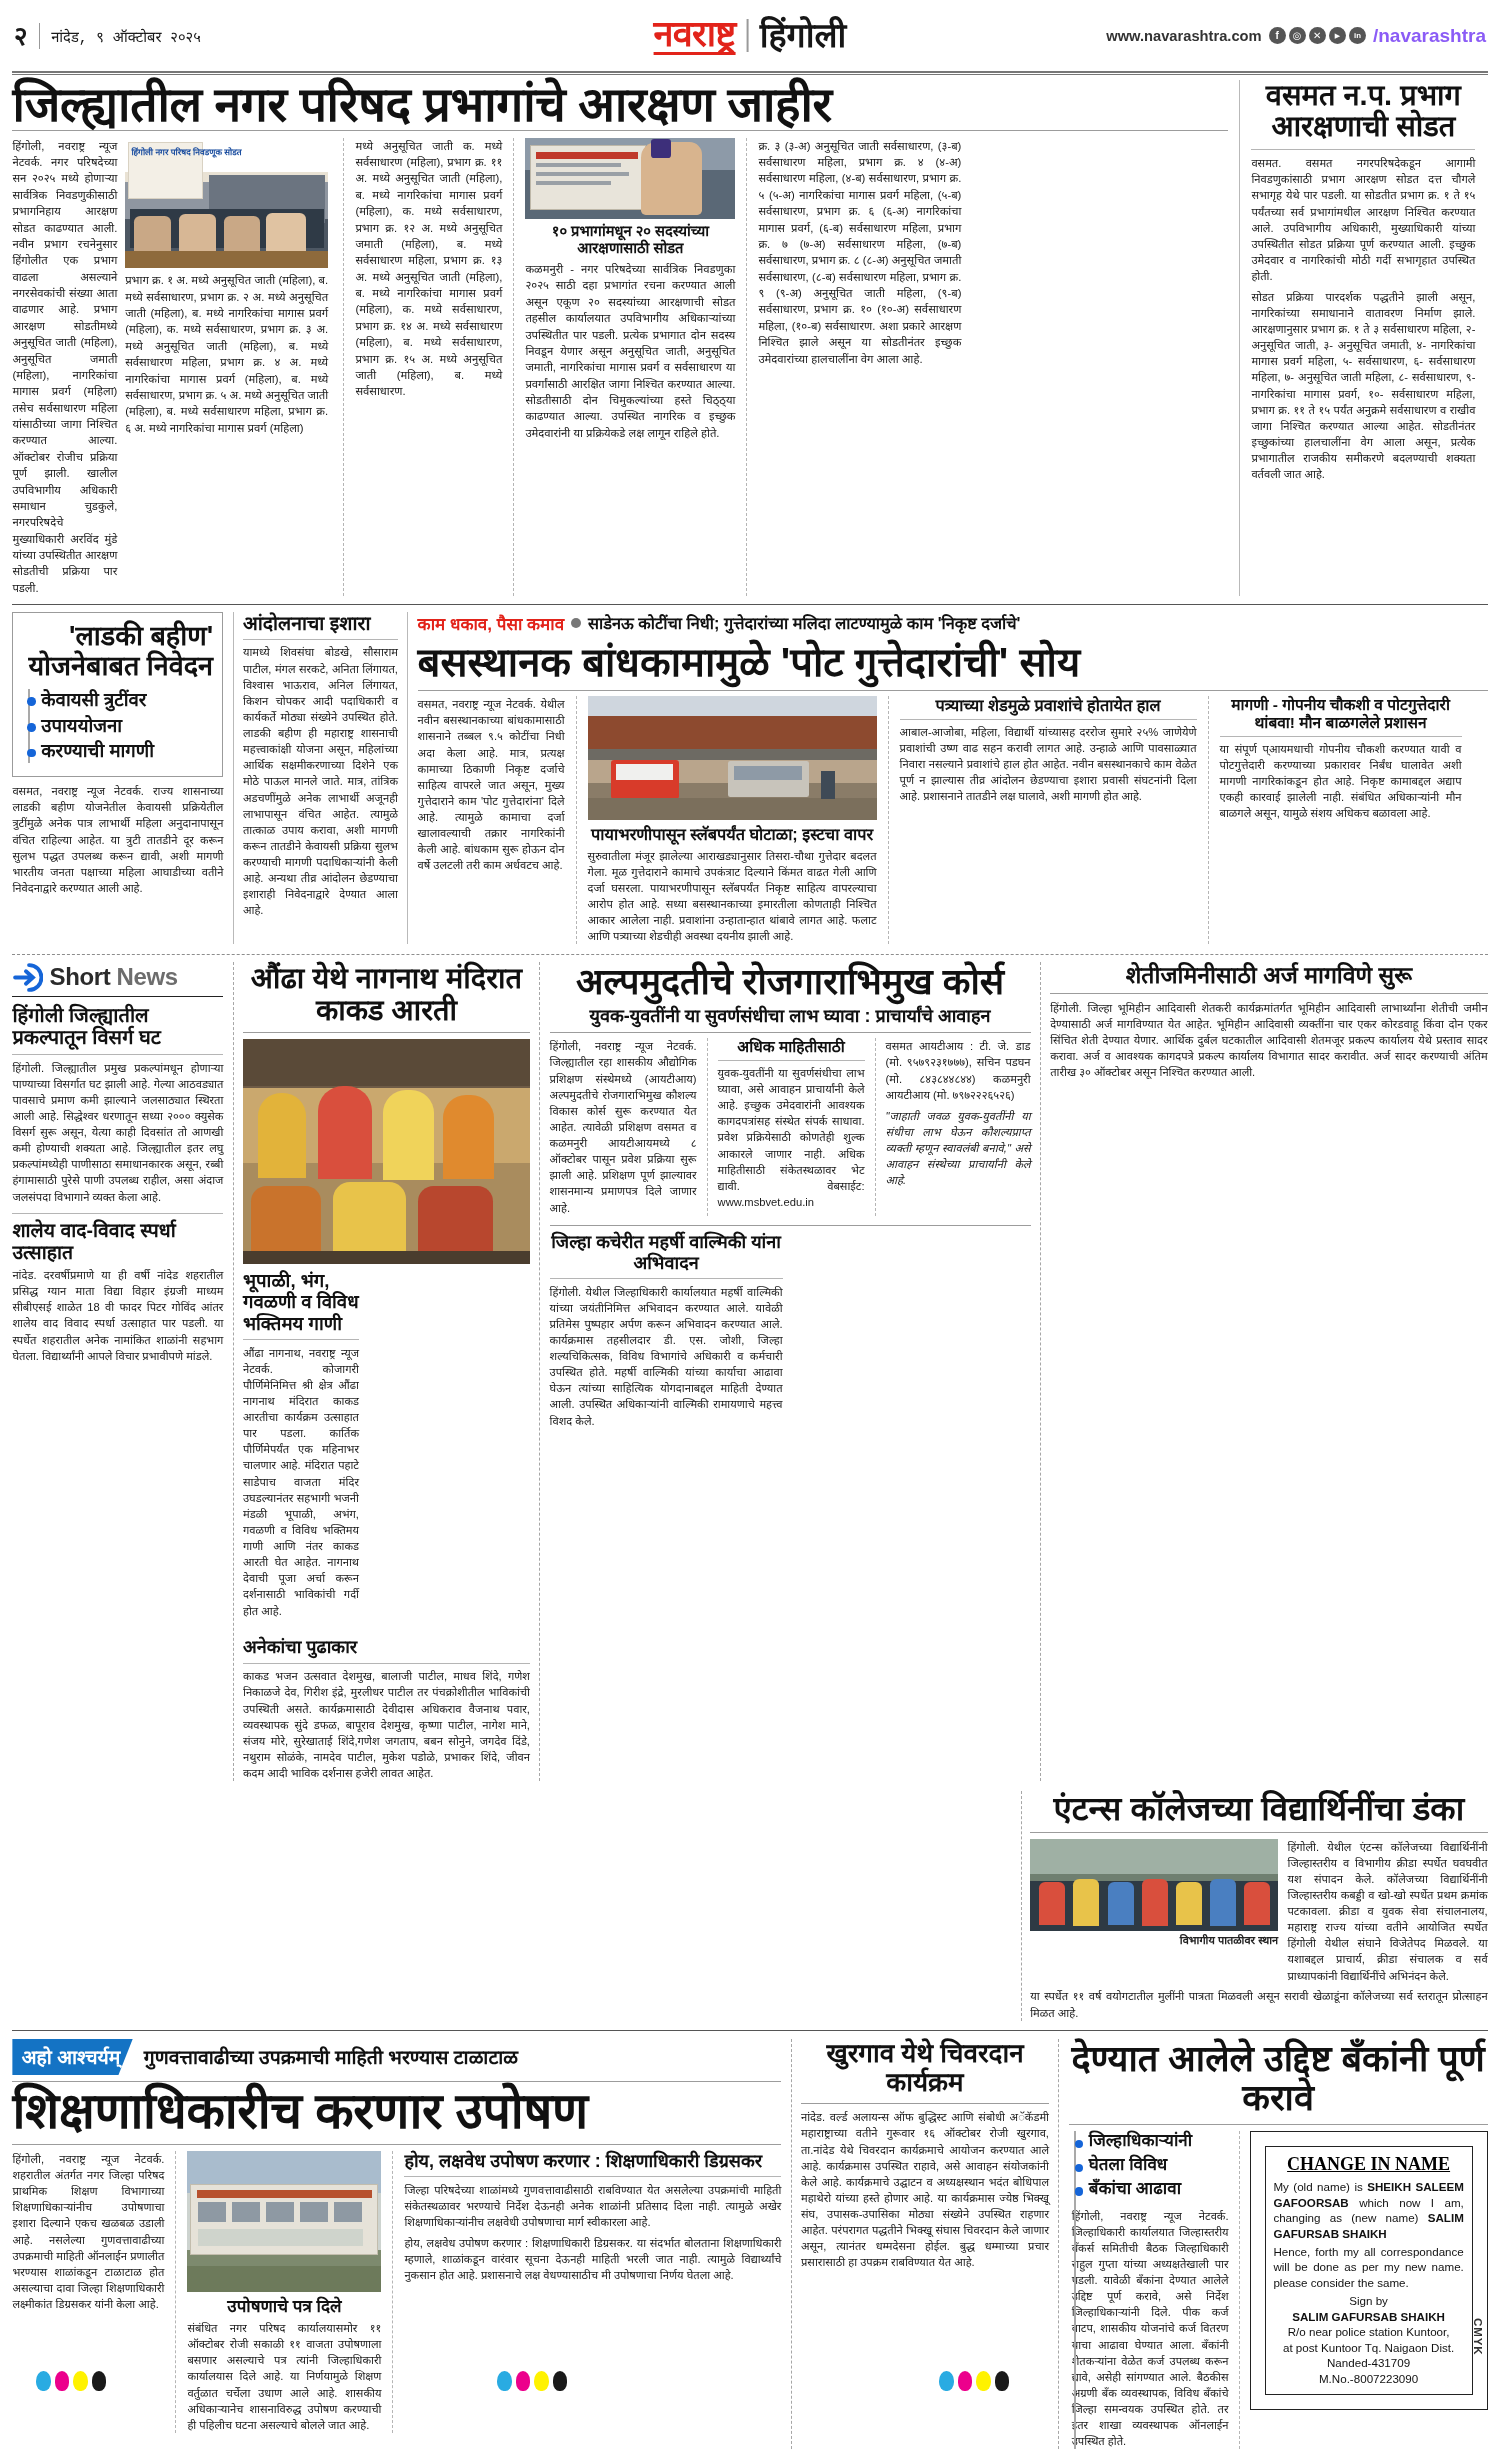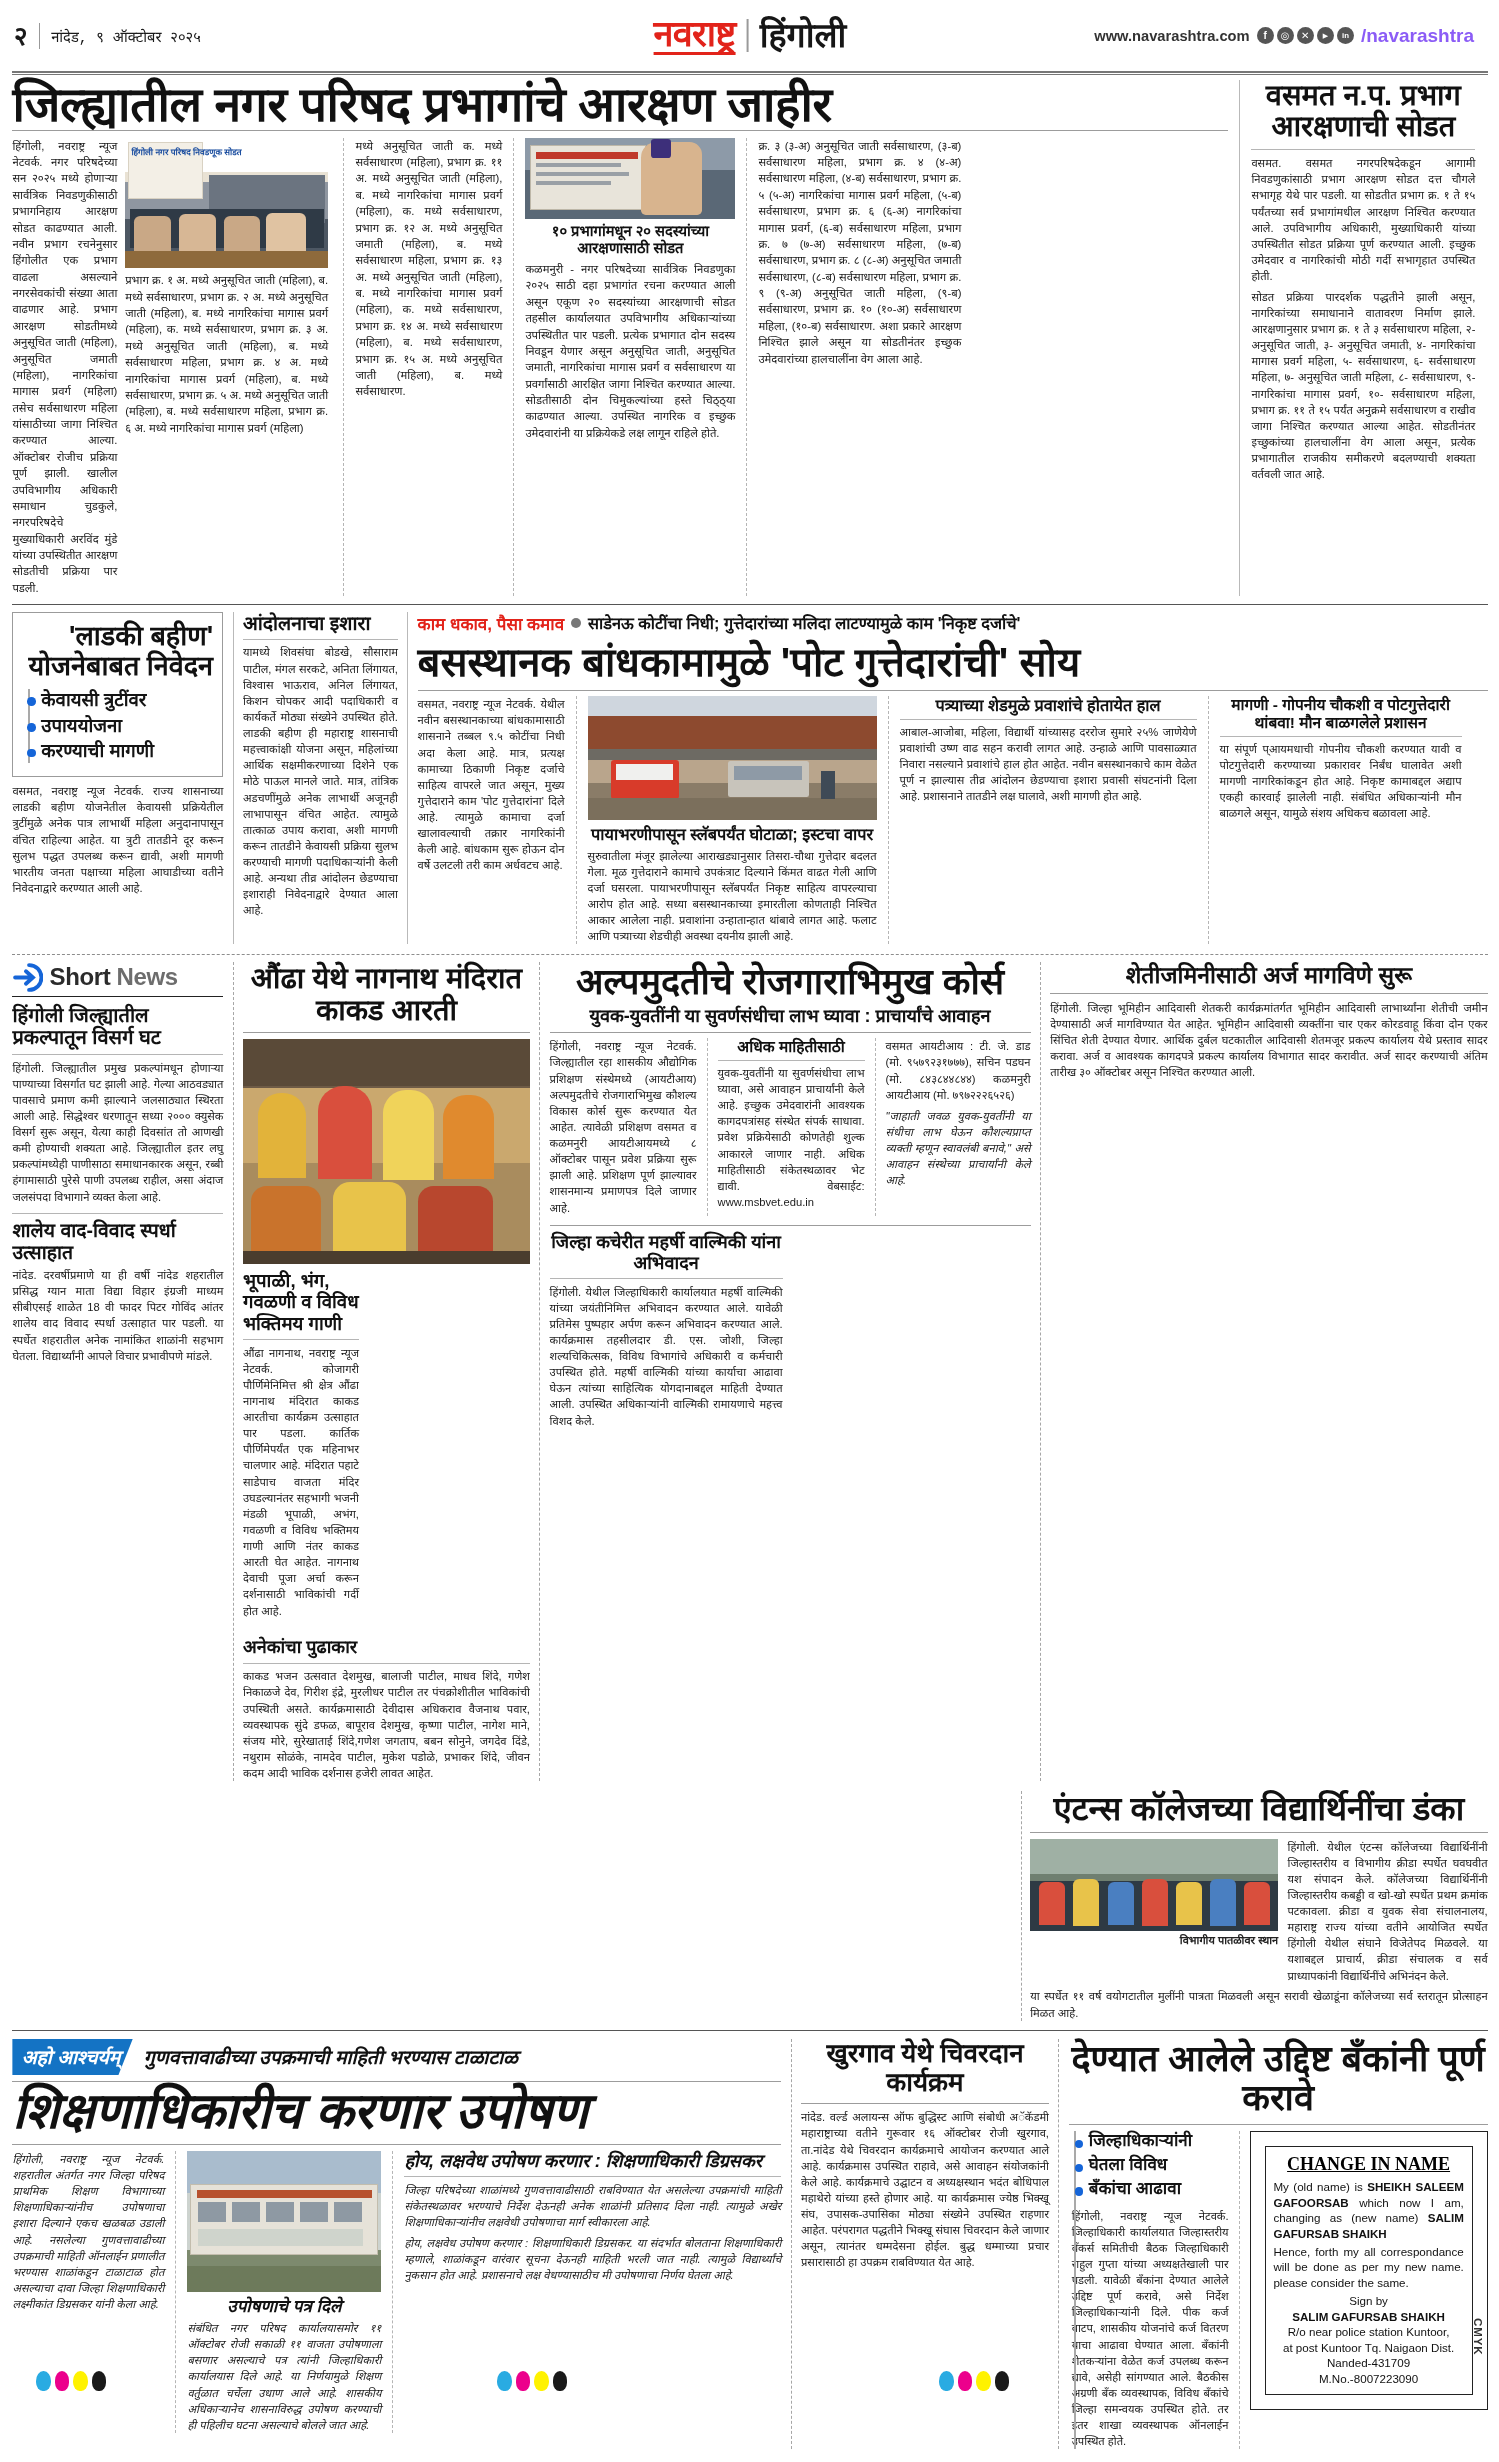--- a/index.html
+++ b/index.html
@@ -32,21 +32,21 @@
     display: flex; align-items: center; gap: 11px;
   }
   .mh-logo {
     font-size: 36px; font-weight: 700; color: #e2231a;
     letter-spacing: -0.8px; line-height: 1;
     border-bottom: 3.1px solid #e2231a; padding-bottom: 0.8px;
   }
   .mh-sep { width: 2.3px; height: 33px; background: #9a9a9a; }
   .mh-edition { font-size: 34px; font-weight: 700; color: #161616; line-height: 1; }
   .mh-right {
-    position: absolute; right: 26px;
+    position: absolute; right: 14px;
     display: flex; align-items: center; gap: 7px;
   }
   .mh-url { font-size: 14.7px; color: #333; font-weight: 600; }
   .soc { display: flex; align-items: center; gap: 3.1px; }
   .soc-i {
     width: 17px; height: 17px; border-radius: 50%;
     background: #555; color: #fff;
     display: flex; align-items: center; justify-content: center;
     font-size: 10px; font-weight: 700; line-height: 1;
   }
@@ -449,21 +449,21 @@
         <div class="body-txt tight" style="margin-top:4.7px;">या स्पर्धेत ११ वर्ष वयोगटातील मुलींनी पात्रता मिळवली असून सरावी खेळाडूंना कॉलेजच्या सर्व स्तरातून प्रोत्साहन मिळत आहे.</div>
       </div>
     </div>
   </div>
 
   <div class="band" style="margin-top:9.3px;">
     <div style="border-top:1.6px solid #555;"></div>
 
     <div class="band-row" style="margin-top:7.8px;">
 
-      <div style="width:769px;font-style:italic;">
+      <div style="width:769px;">
         <div style="display:flex;align-items:center;gap:0;">
           <span class="blue-tag">अहो आश्चर्यम्</span>
           <span class="strap" style="margin-left:11px;font-size:19.4px;">गुणवत्तावाढीच्या उपक्रमाची माहिती भरण्यास टाळाटाळ</span>
         </div>
         <div style="border-top:0.8px solid #9c9c9c;margin:5.4px 0 3.1px;"></div>
         <div class="hl-xl" style="font-size:50px;">शिक्षणाधिकारीच करणार उपोषण</div>
         <div style="border-top:0.8px solid #9c9c9c;margin:6.2px 0;"></div>
 
         <div style="display:flex;gap:11px;">
           <div style="width:152px;">

